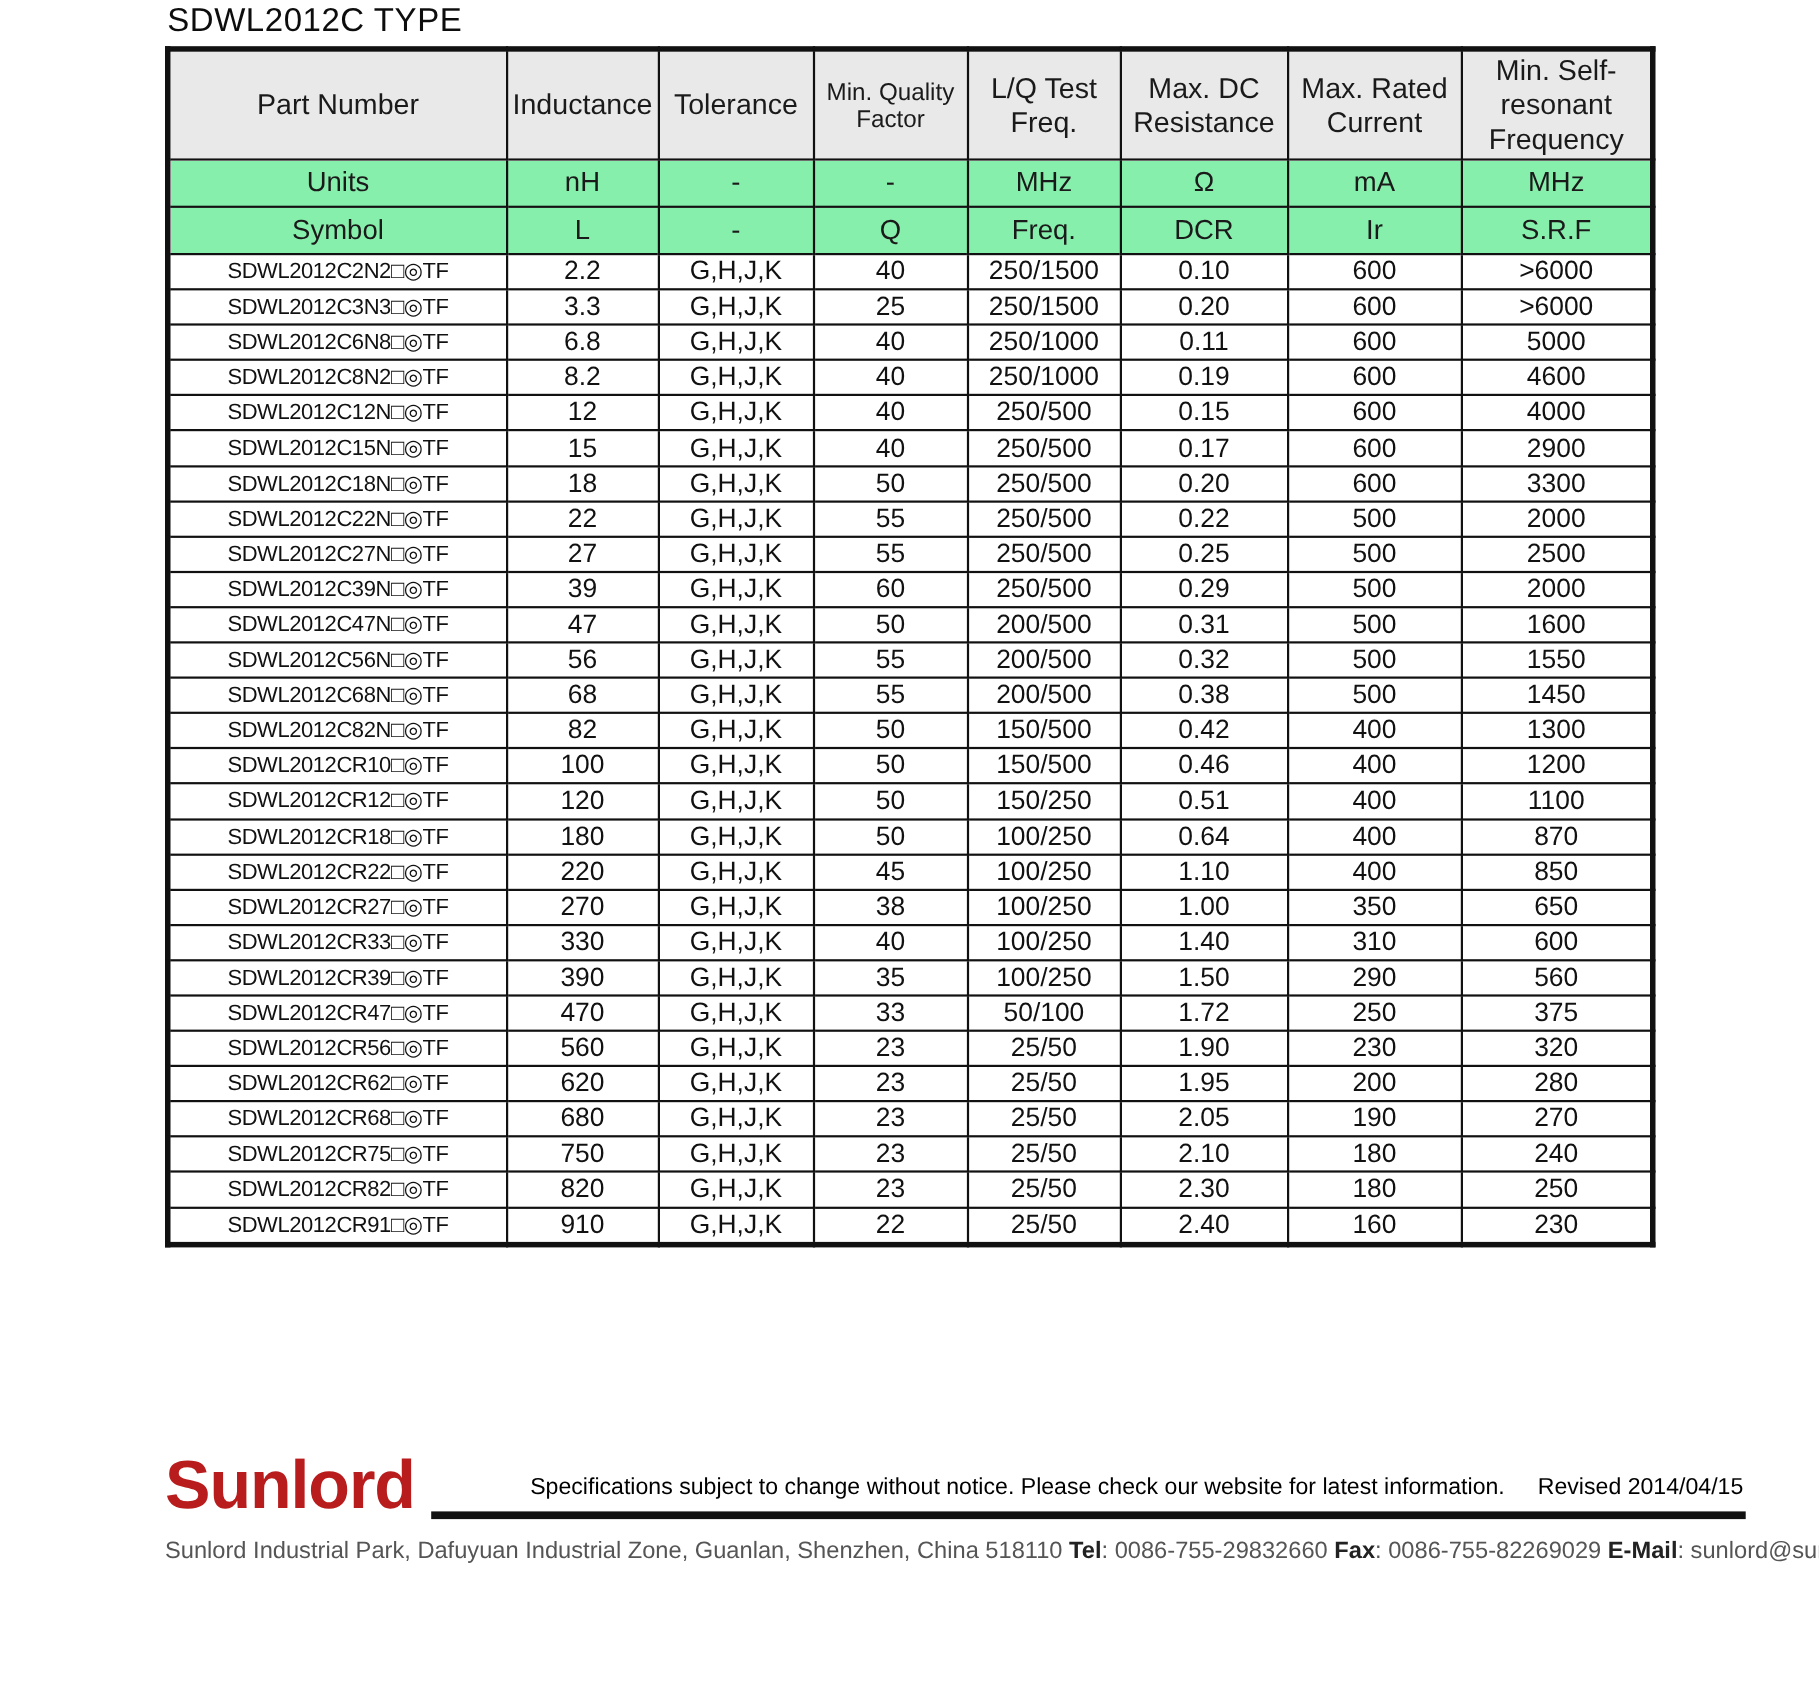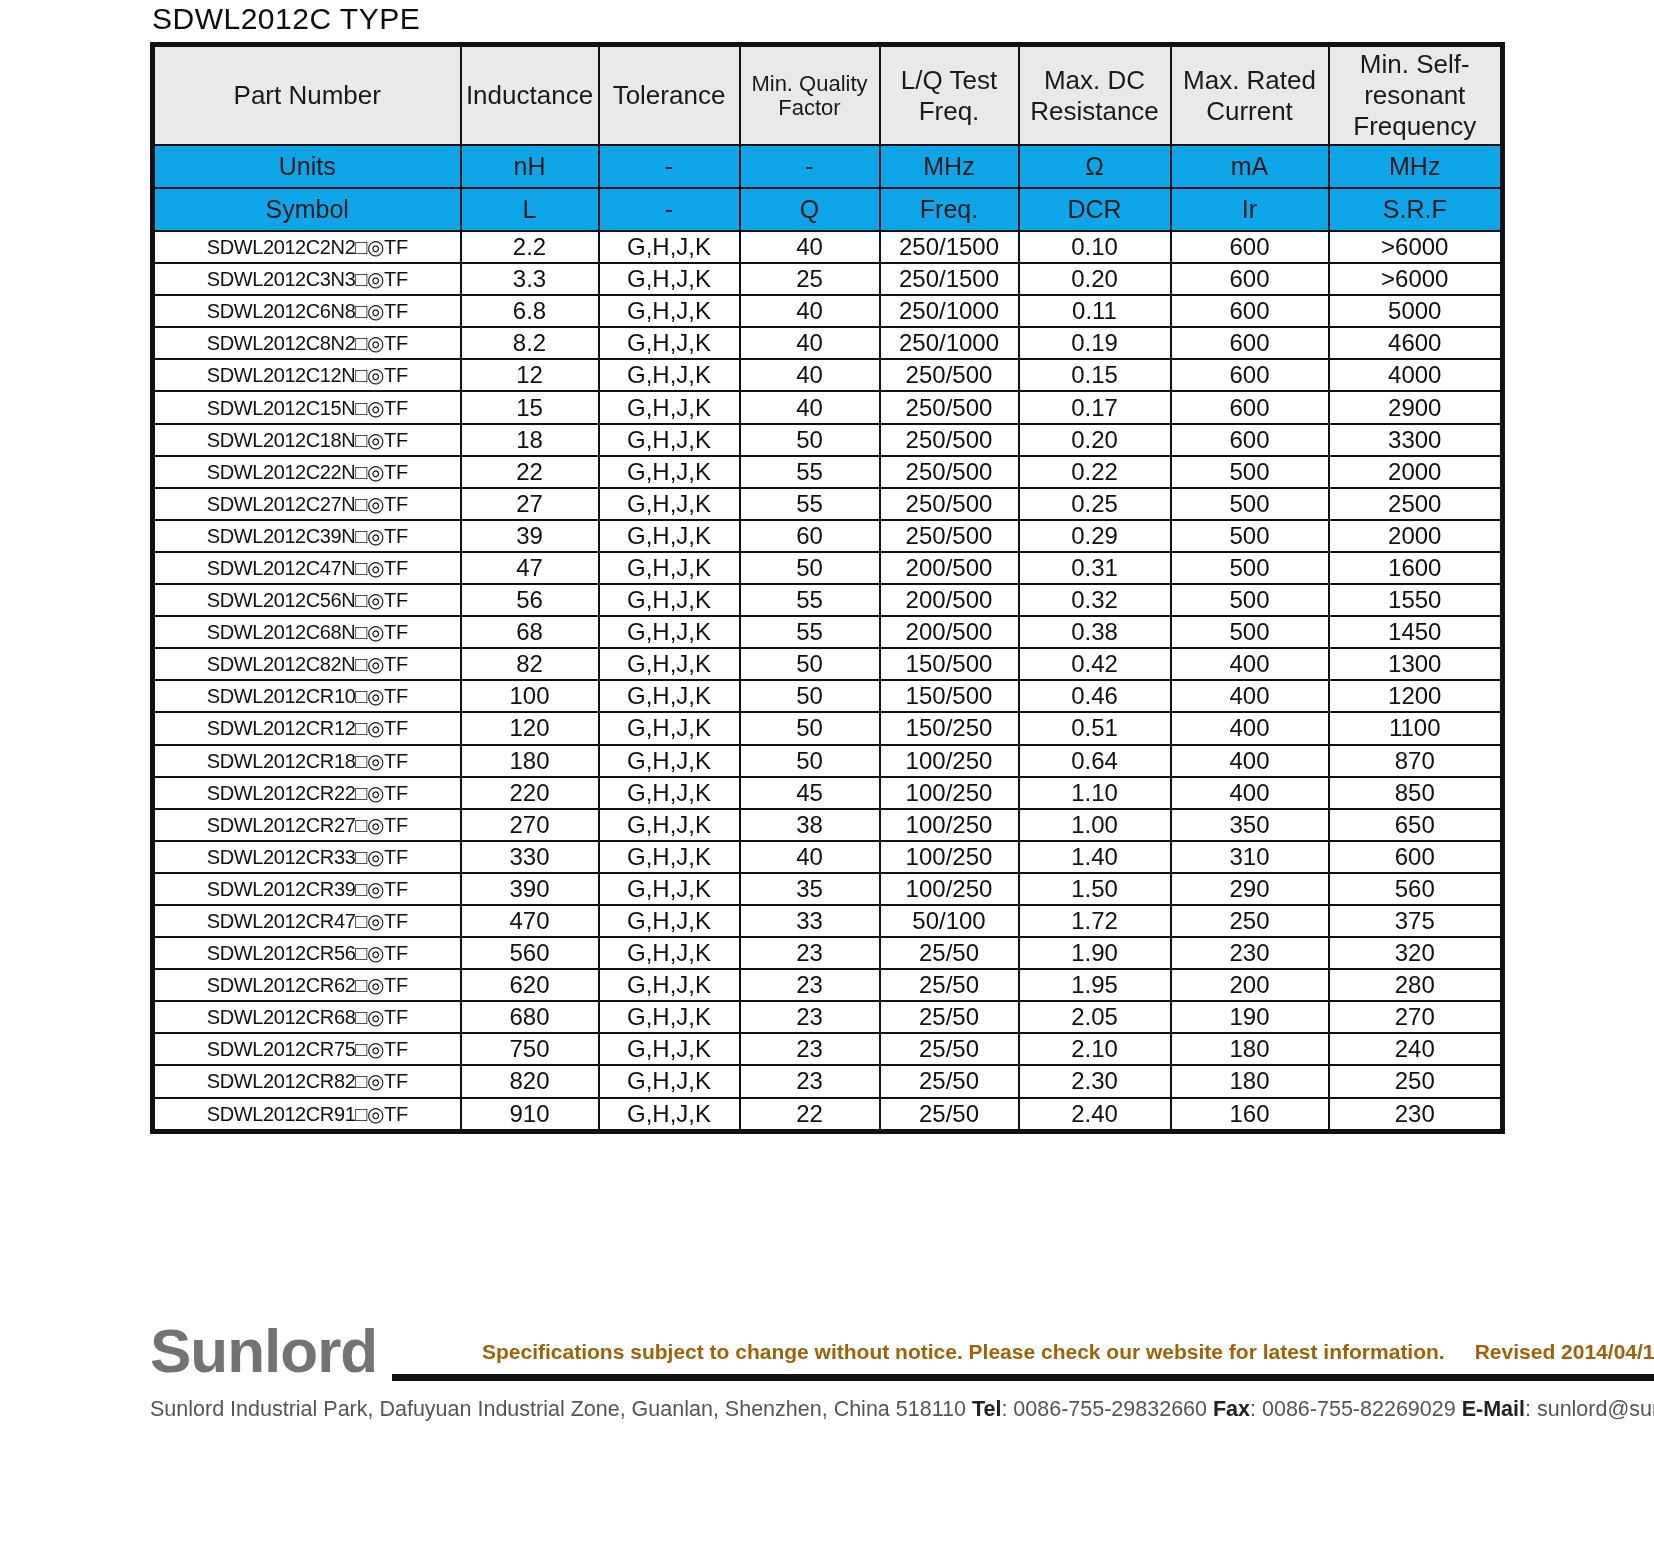--- a/index.html
+++ b/index.html
@@ -42,21 +42,21 @@
   tr.hdr-row td {
     background: #e9e9e9;
     height: 97px;
     font-size: 26px;
     color: #1a1a1a;
     white-space: normal;
     line-height: 31px;
   }
   tr.hdr-row td.small { font-size: 22px; line-height: 24px; }
   tr.units-row td, tr.symbol-row td {
-    background: #0ea5e9;
+    background: #86efac;
     height: 41px;
     font-size: 25px;
     color: #1a1a1a;
   }
   tr.symbol-row td { border-bottom: 1px solid #000000; }
   tbody.data td {
     height: 30.1px;
     font-size: 24px;
     color: #111;
     background: #fff;
@@ -72,39 +72,39 @@
     top: 1320px;
     width: 1396px;
   }
   .footer-top {
     display: flex;
     align-items: flex-end;
   }
   .logo {
     font-size: 62px;
     font-weight: bold;
-    color: #737373;
+    color: #b91c1c;
     letter-spacing: -1px;
     line-height: 0.95;
     width: 228px;
     flex: 0 0 auto;
   }
   .note-block {
     flex: 1 1 auto;
     margin-left: 14px;
     border-bottom: 7px solid #111;
     padding: 0 2px 10px 90px;
     display: flex;
     justify-content: space-between;
     align-items: flex-end;
   }
   .note, .revised {
     font-size: 21px;
-    font-weight: bold;
-    color: #a16207;
+    font-weight: normal;
+    color: #000000;
     white-space: nowrap;
   }
   .revised { margin-left: 30px; }
   .address {
     margin-top: 16px;
     width: 1396px;
     text-align: center;
     font-size: 21.5px;
     color: #555;
     white-space: nowrap;

